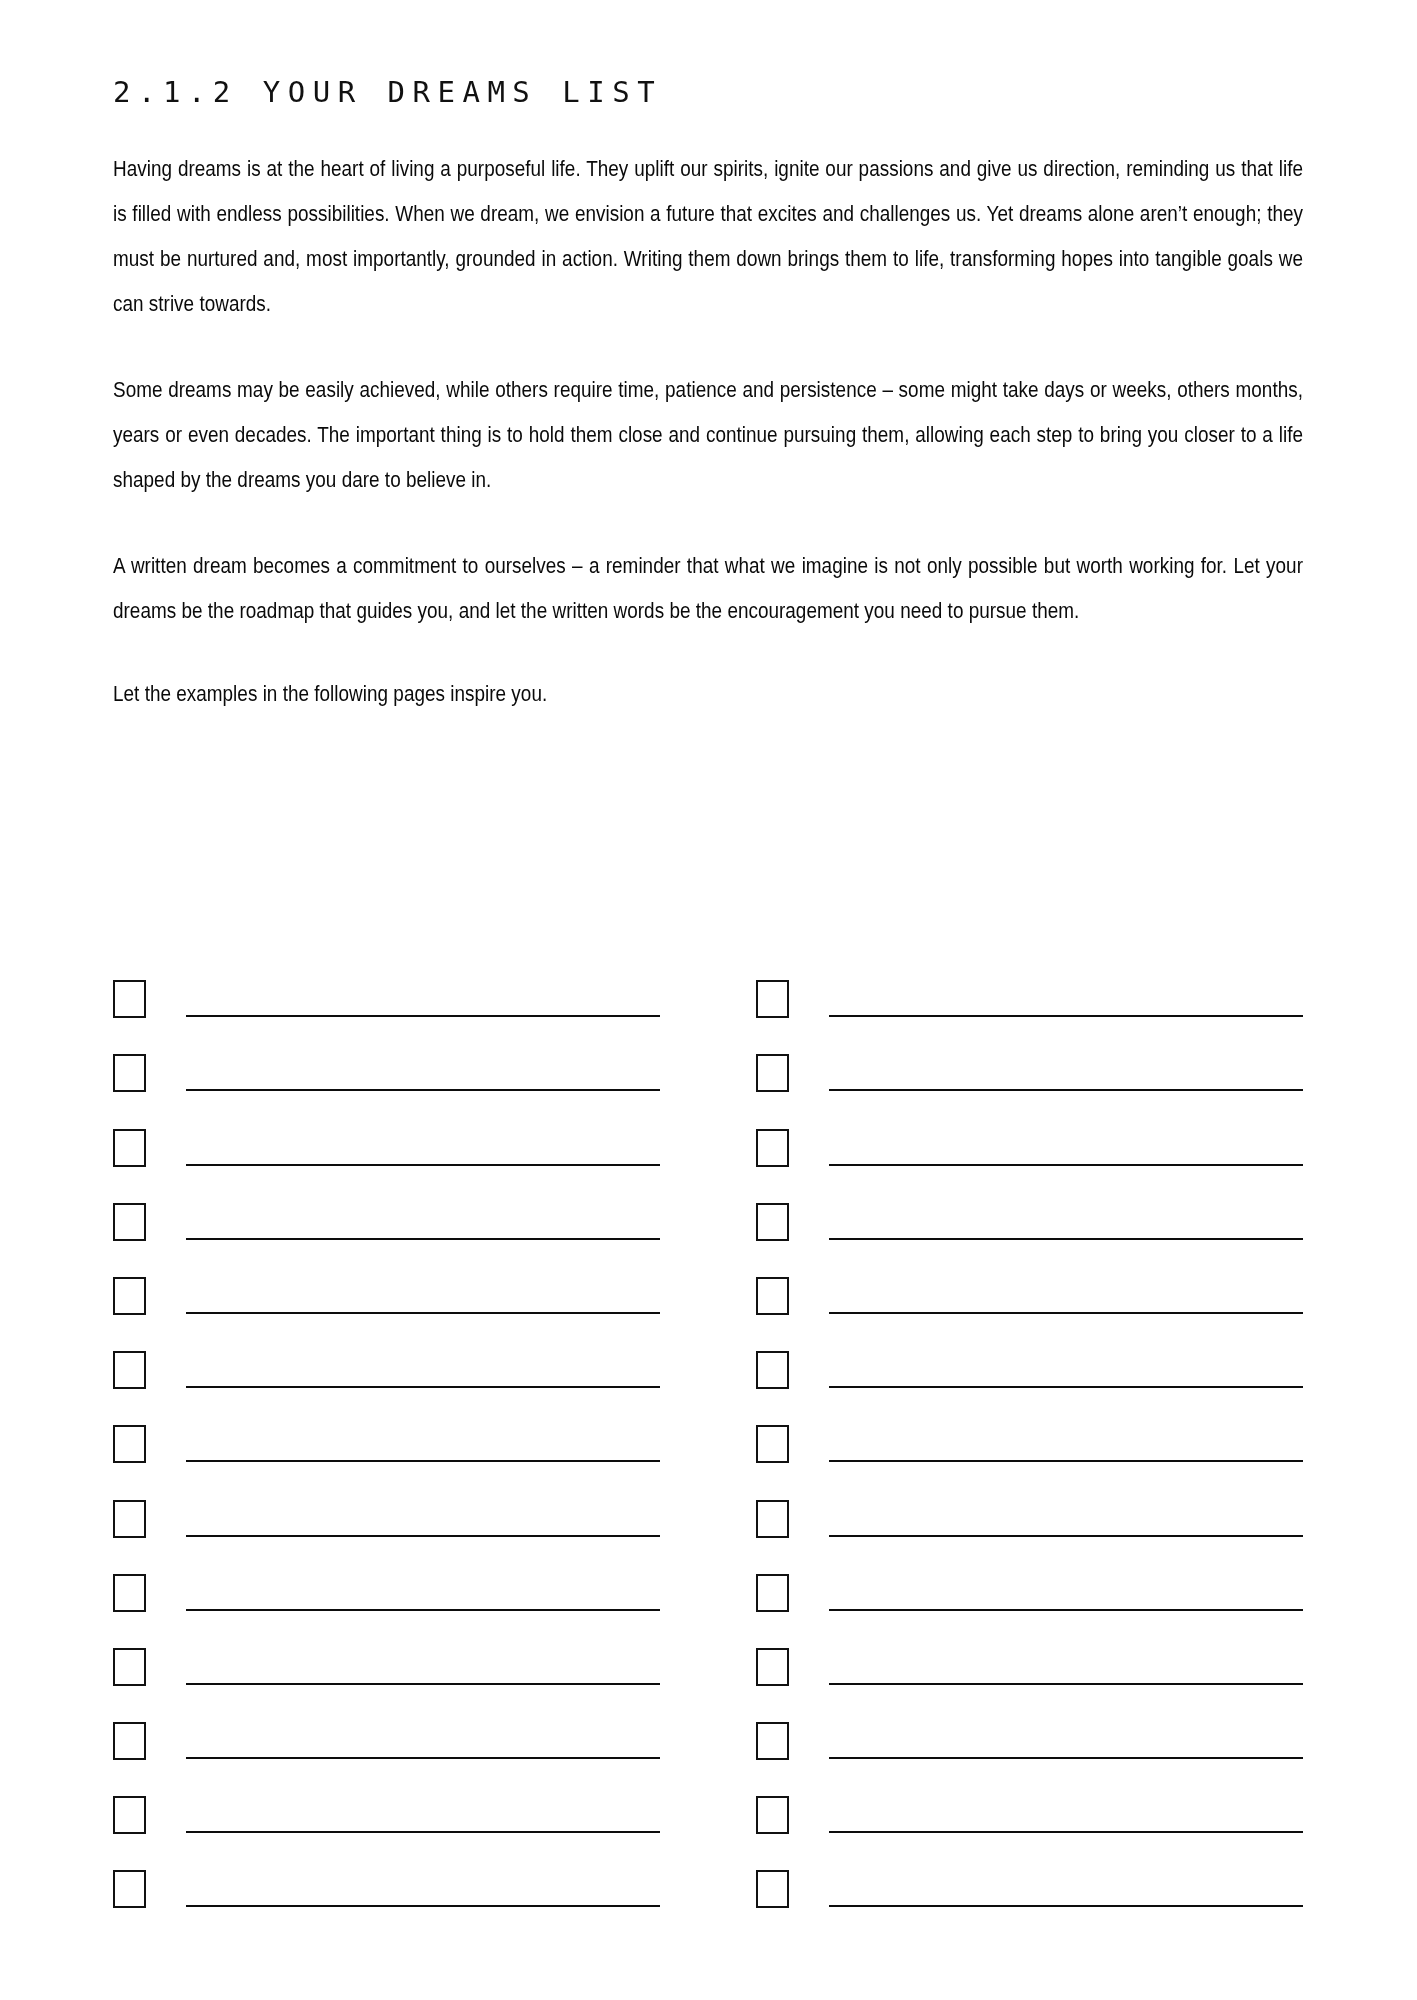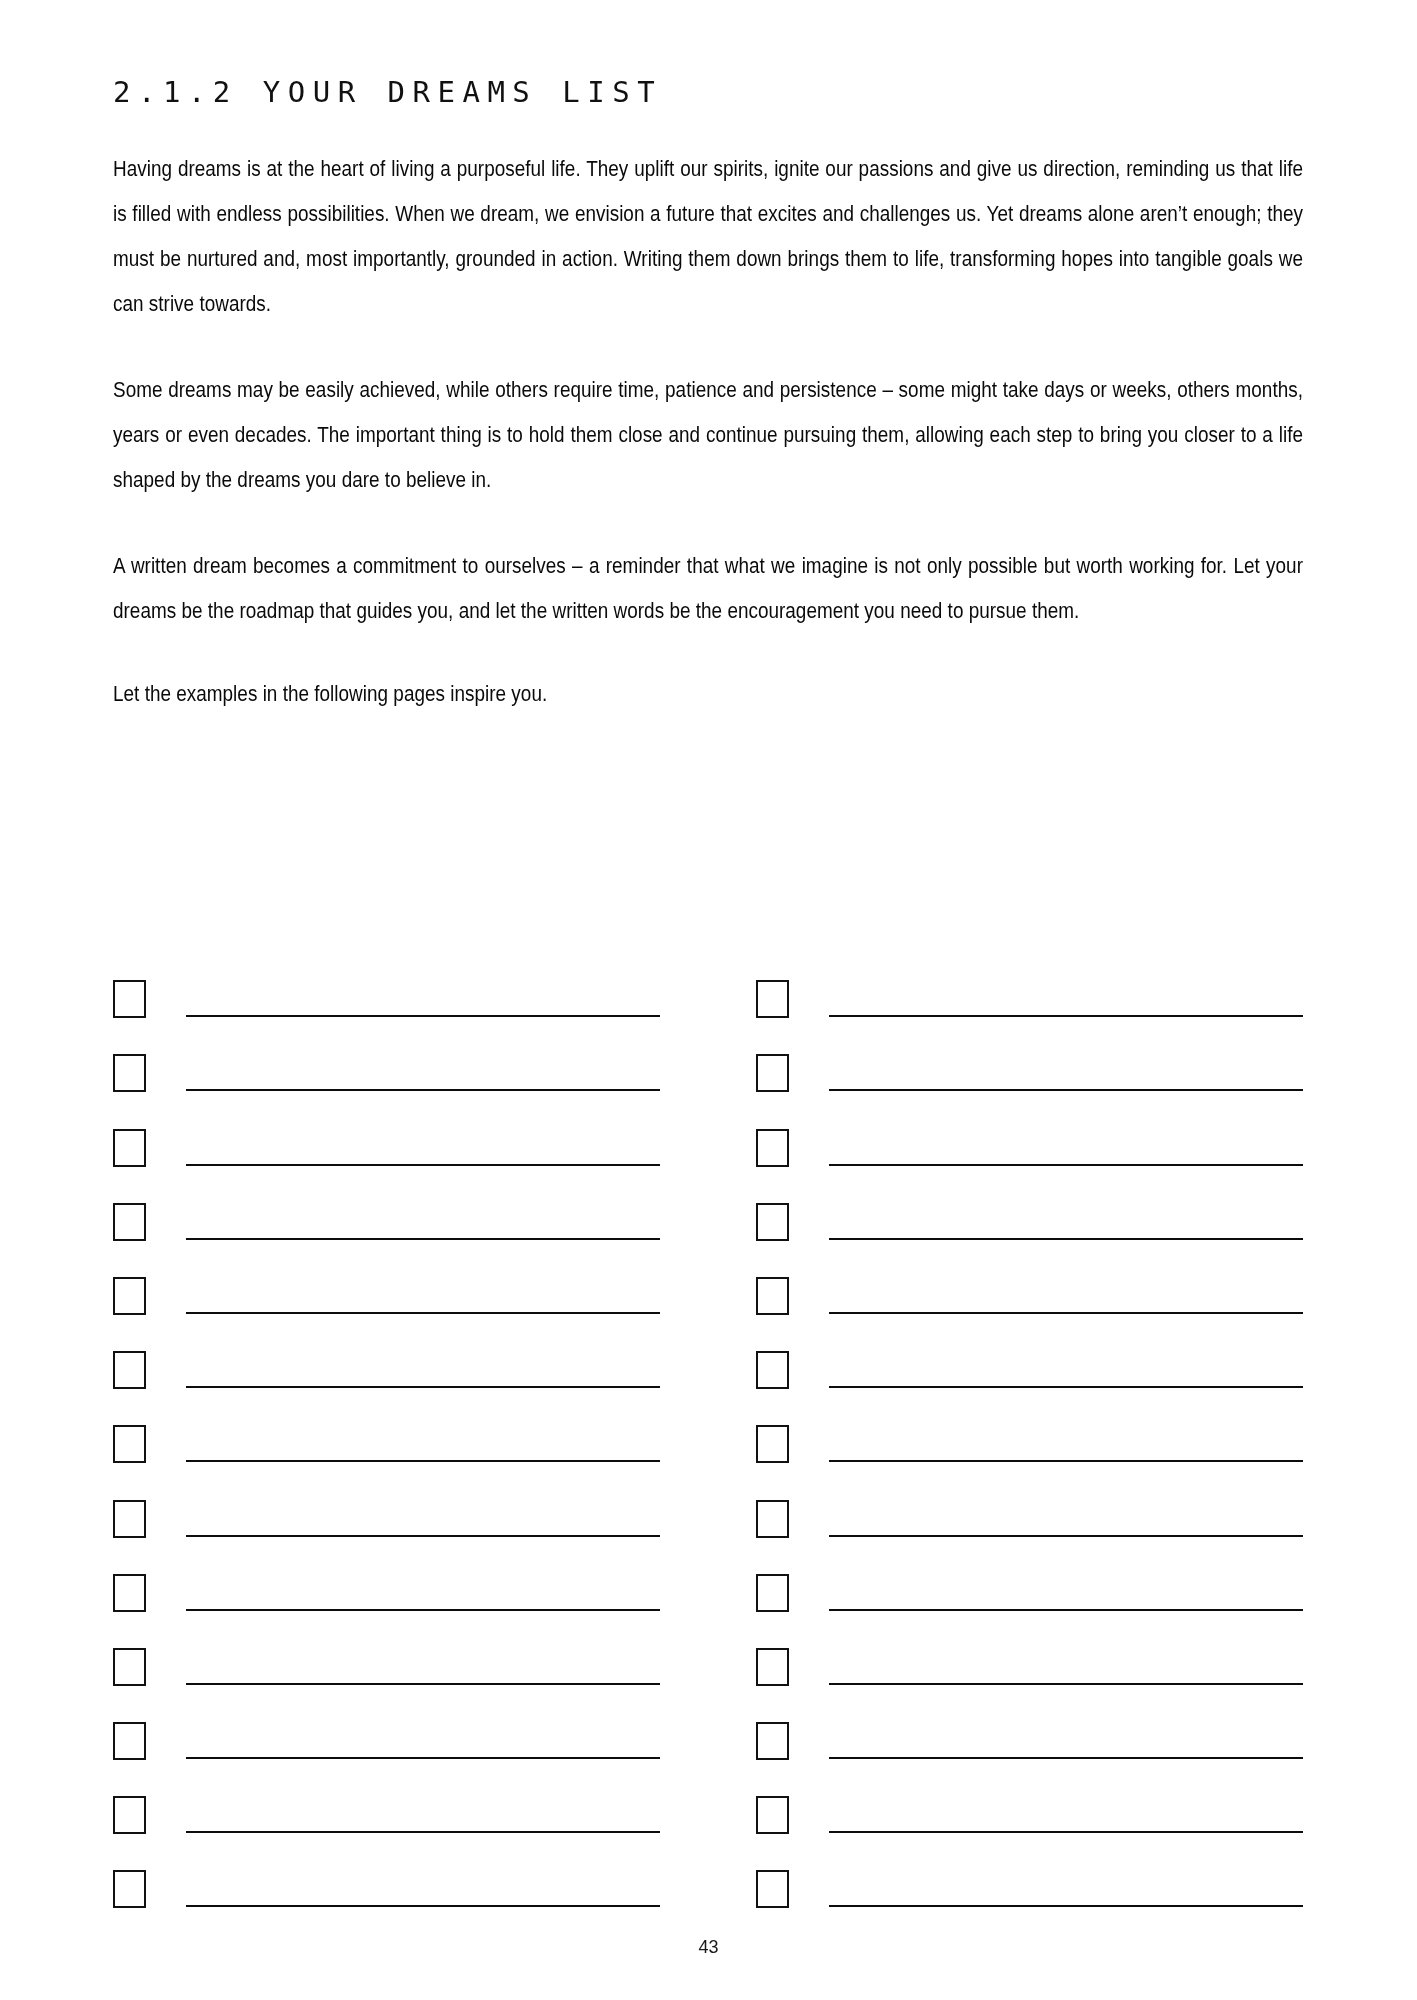--- a/index.html
+++ b/index.html
@@ -249,15 +249,14 @@
         <span class="write-line"></span>
       </div>
       <div class="checklist-row">
         <span class="checkbox"></span>
         <span class="write-line"></span>
       </div>
     </div>
 
   </div>
 
-  <div class="page-number">43</div>
 
 </div>
 
 </body></html>

